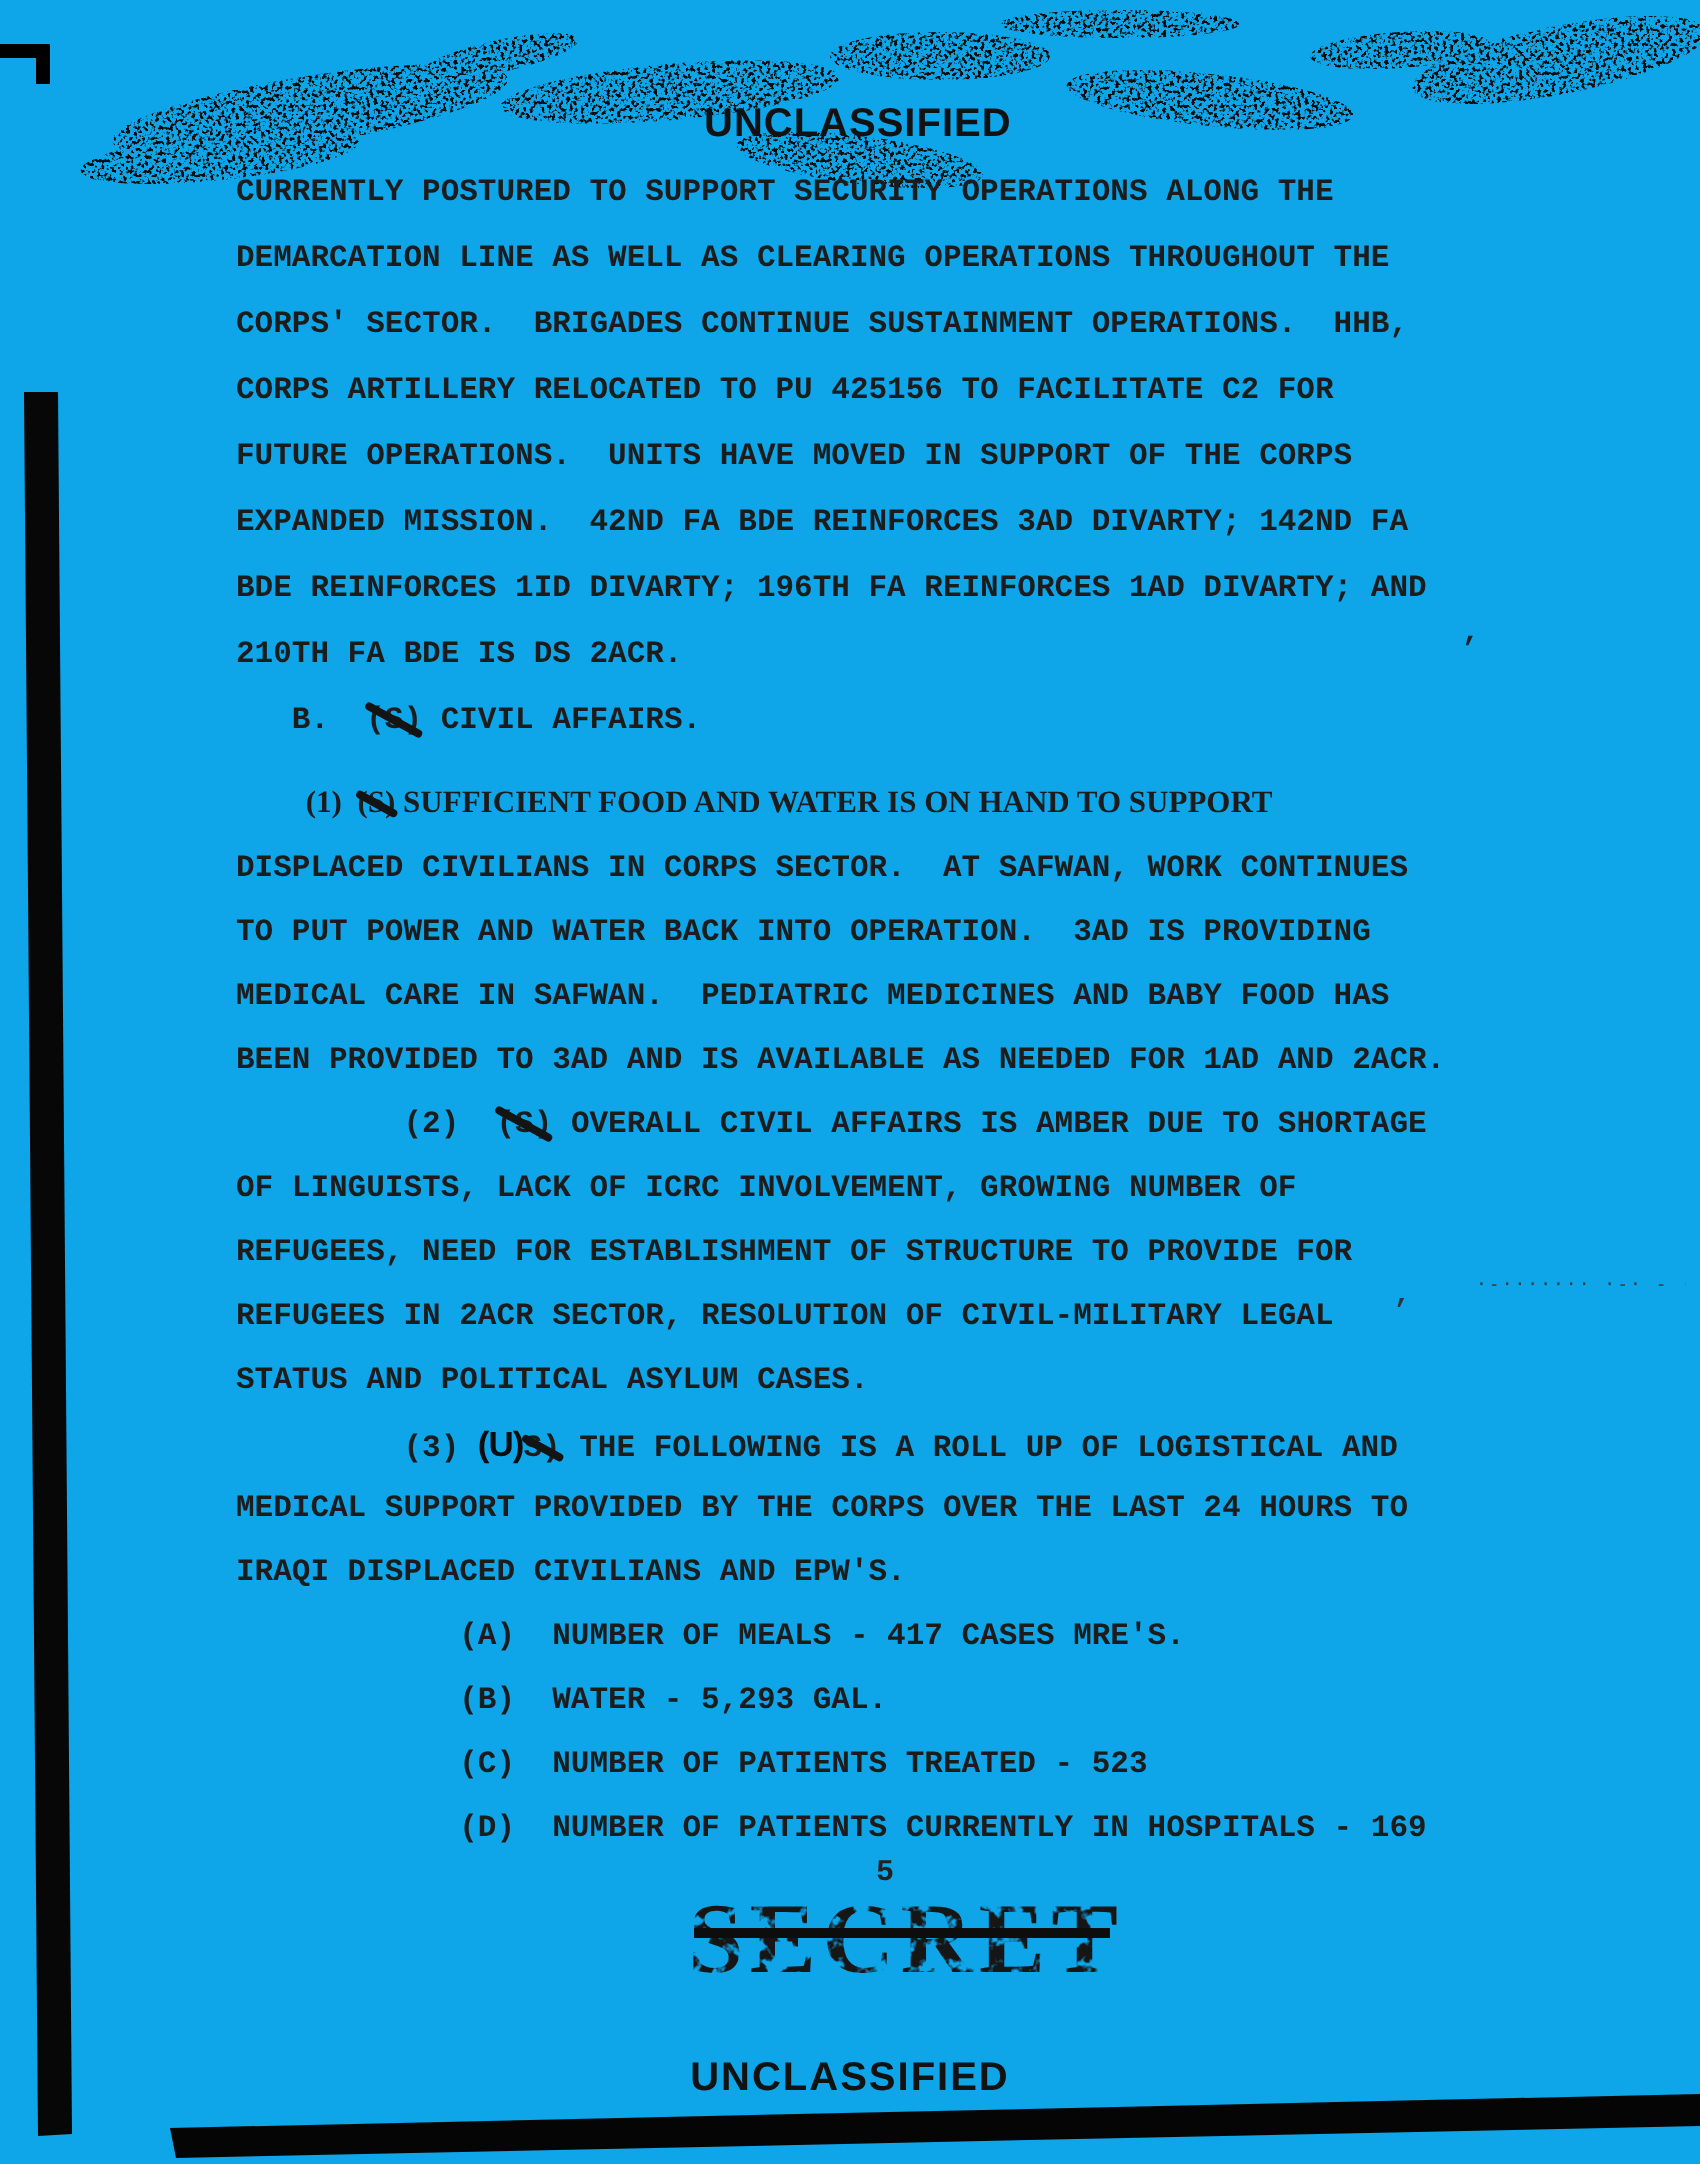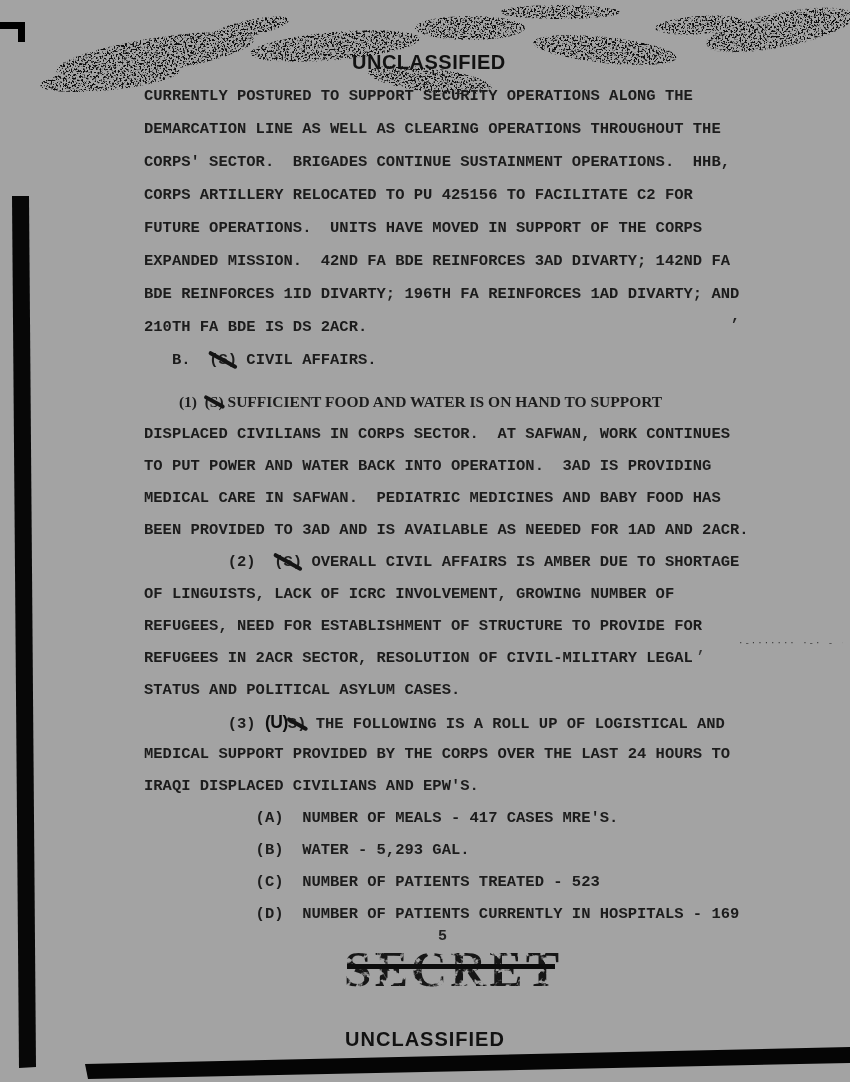--- a/index.html
+++ b/index.html
@@ -1,19 +1,19 @@
 <!DOCTYPE html>
 <html><head>
 <meta charset="utf-8">
 <style>
   html,body{margin:0;padding:0;background:#ffffff;}
   .page{
     position:relative;
     width:850px;height:1082px;
-    background:#a3a3a3;
+    background:#0ea5e9;
     overflow:hidden;
     font-family:"Liberation Mono", monospace;
     color:#1b1b1b;
   }
   
   .corner-mark{
     position:absolute;left:0;top:22px;width:18px;height:13px;
     border-top:7px solid #000;border-right:7px solid #000;
   }
   
@@ -24,21 +24,21 @@
     font-family:"Liberation Sans", sans-serif;
     font-weight:bold;font-size:20px;letter-spacing:.5px;color:#121212;
   }
   .footer-class{
     position:absolute;left:0;top:1028px;width:850px;text-align:center;
     font-family:"Liberation Sans", sans-serif;
     font-weight:bold;font-size:20px;letter-spacing:1px;color:#121212;
   }
   
   .doc-body{
-    position:absolute;left:144px;top:86px;width:640px;
+    position:absolute;left:118px;top:86px;width:640px;
     font-family:"Liberation Mono", monospace;
     font-weight:bold;font-size:15.5px;color:#1c1c1c;
     white-space:pre;
   }
   .line{height:32px;line-height:20px;}
   .line:nth-child(-n+9){height:33px;}
   .line:nth-child(10){margin-top:9px;font-family:Liberation Serif, serif;}
   
   .slashed{position:relative;display:inline-block;}
   .slashed::after{

